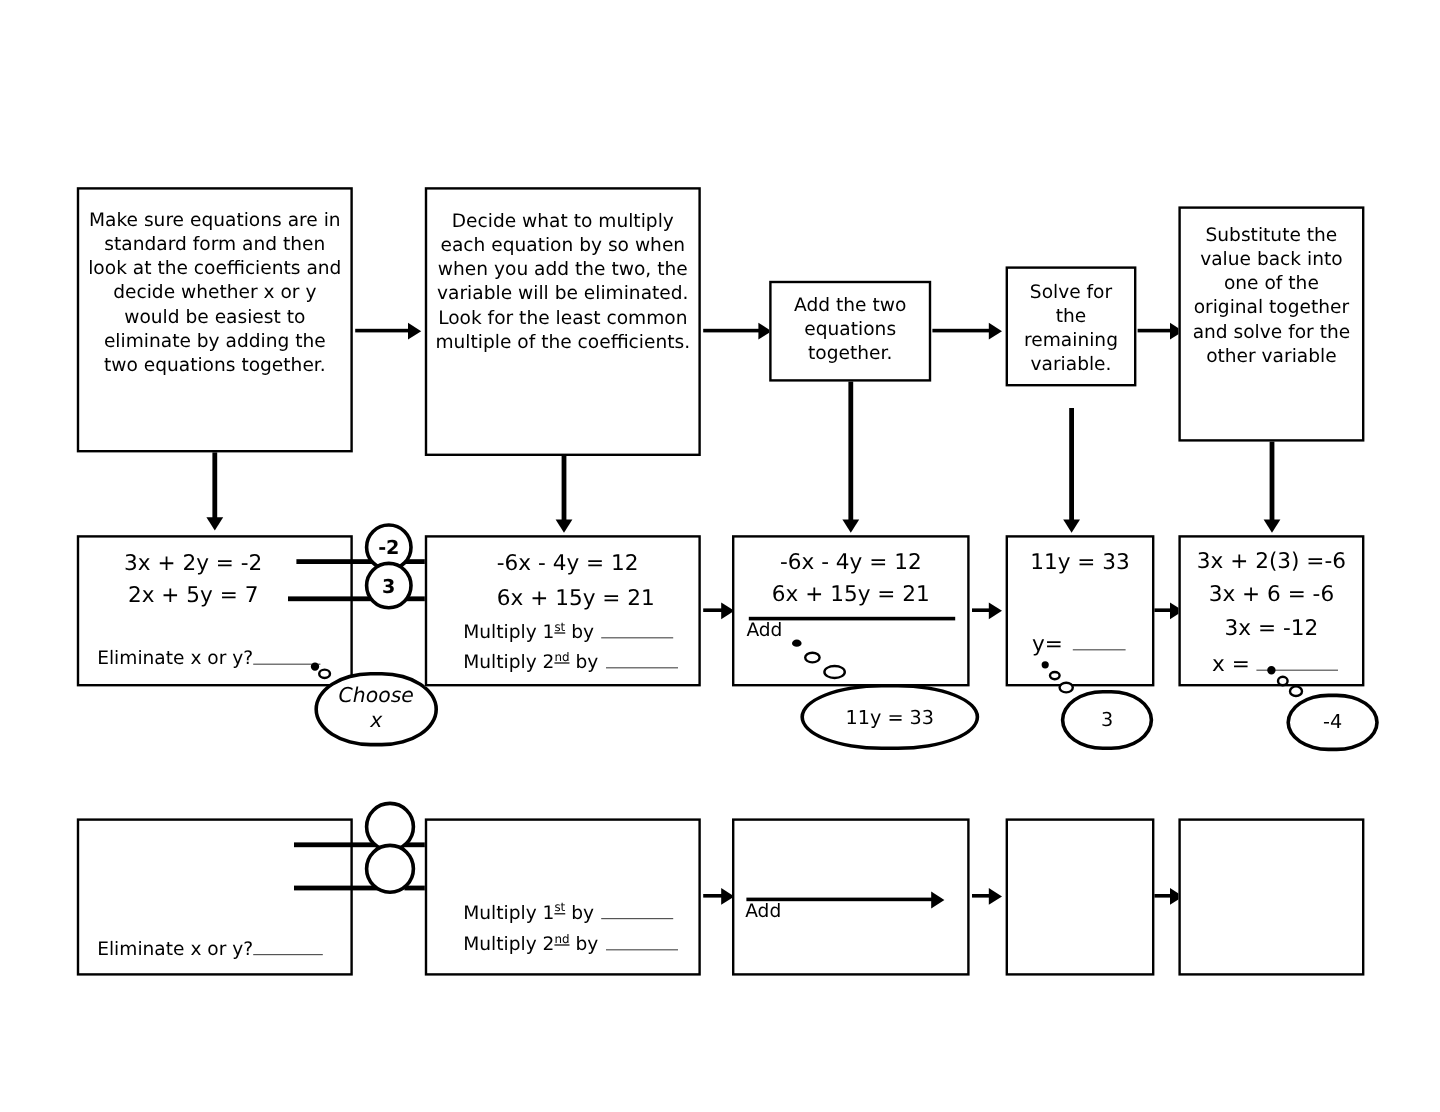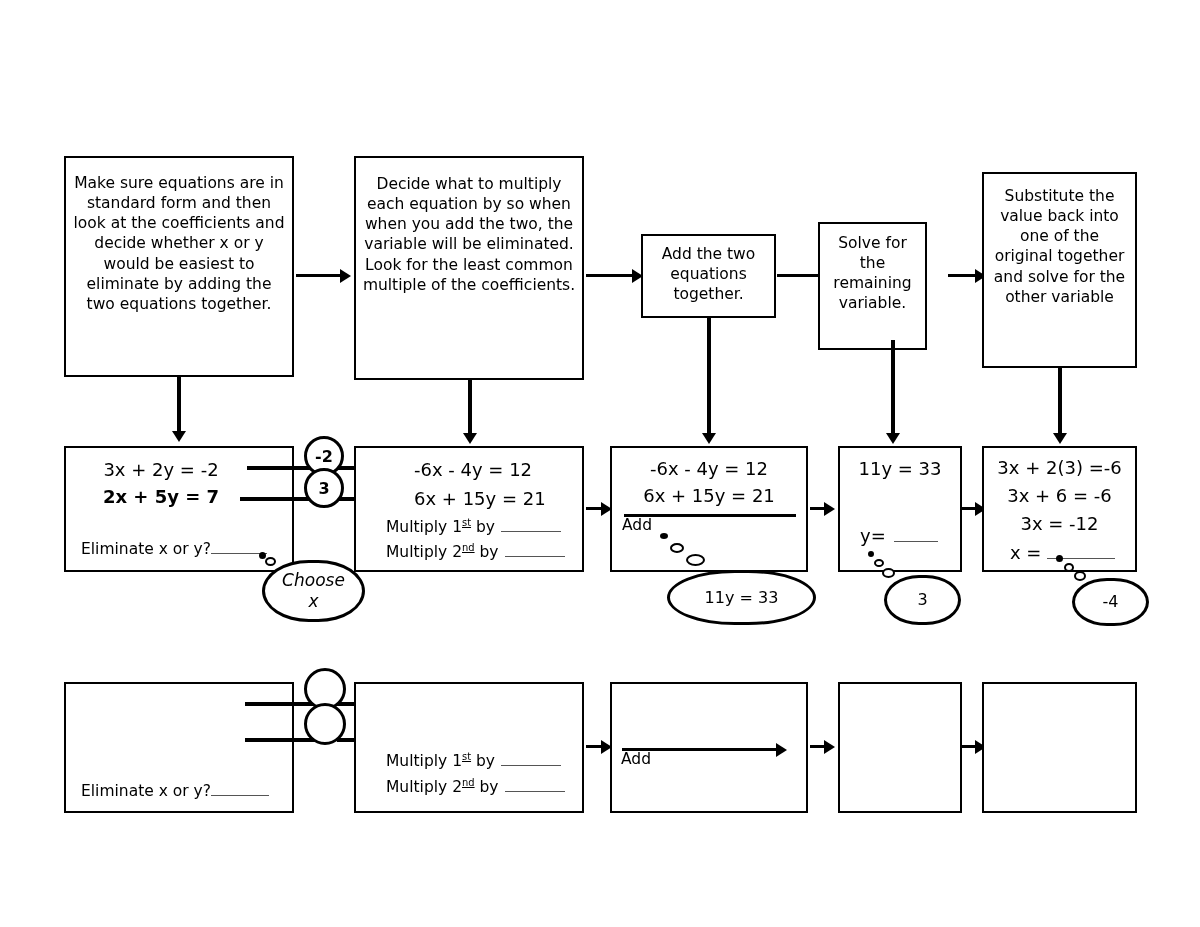--- a/index.html
+++ b/index.html
@@ -181,21 +181,21 @@
   <div class="hline" style="left:586px; top:274px; width:52px;"></div>
   <div class="ah-right" style="left:632px; top:269px;"></div>
 
   <div class="box" style="left:641px; top:234px; width:135px; height:84px;">
     <div class="box-text prose" style="top:8px;">Add the two equations together.</div>
   </div>
 
   <div class="hline" style="left:777px; top:274px; width:52px;"></div>
   <div class="ah-right" style="left:824px; top:269px;"></div>
 
-  <div class="box" style="left:818px; top:222px; width:109px; height:128px;">
+  <div class="box" style="left:838px; top:222px; width:109px; height:100px;">
     <div class="box-text prose" style="top:9px;">Solve for the remaining variable.</div>
   </div>
 
   <div class="hline" style="left:948px; top:274px; width:33px;"></div>
   <div class="ah-right" style="left:975px; top:269px;"></div>
 
   <div class="box" style="left:982px; top:172px; width:155px; height:196px;">
     <div class="box-text prose" style="top:12px;">Substitute the value back into one of the original together and solve for the other variable</div>
   </div>
 
@@ -209,21 +209,21 @@
   <div class="ah-down" style="left:702px; top:433px;"></div>
 
   <div class="vline" style="left:891px; top:340px; width:3.5px; height:97px;"></div>
   <div class="ah-down" style="left:886px; top:433px;"></div>
 
   <div class="vline" style="left:1058px; top:368px; width:3.5px; height:69px;"></div>
   <div class="ah-down" style="left:1053px; top:433px;"></div>
 
   <div class="box" style="left:64px; top:446px; width:230px; height:126px;">
     <div class="eqline center" style="top:11px; left:-18px;">3x + 2y = -2</div>
-    <div class="eqline center" style="top:38px; left:-18px;font-weight:bold;">2x + 5y = 7</div>
+    <div class="eqline center" style="top:38px; left:-18px;">2x + 5y = 7</div>
     <div class="small-label" style="left:15px; top:90px;">
       <span>Eliminate x or y?</span><span class="blank" style="width:56px;"></span>
     </div>
   </div>
 
   <div class="hline" style="left:247px; top:466px; width:78px; height:3.5px;"></div>
   <div class="hline" style="left:240px; top:497px; width:85px; height:3.5px;"></div>
   <div class="hline" style="left:337px; top:466px; width:60px; height:3.5px;"></div>
   <div class="hline" style="left:337px; top:497px; width:60px; height:3.5px;"></div>
   <div class="ah-right" style="left:390px; top:461px;"></div>

